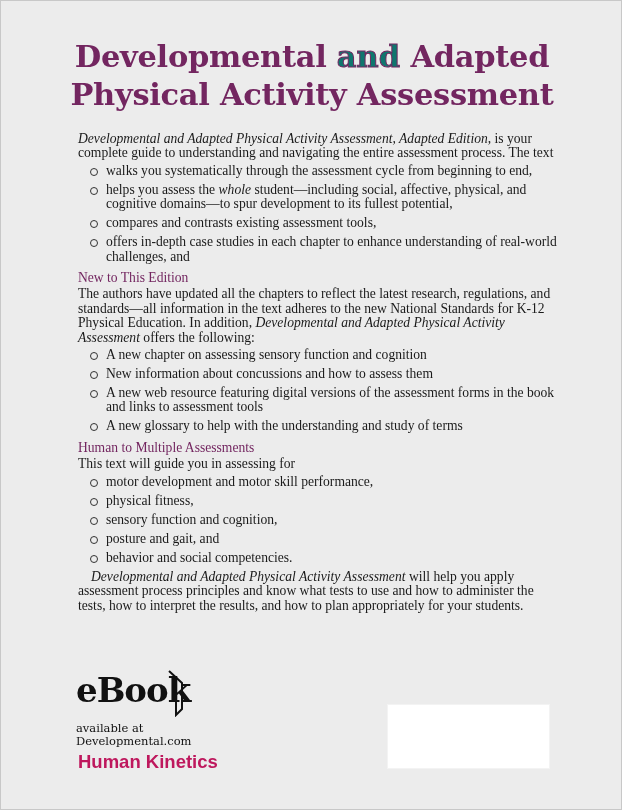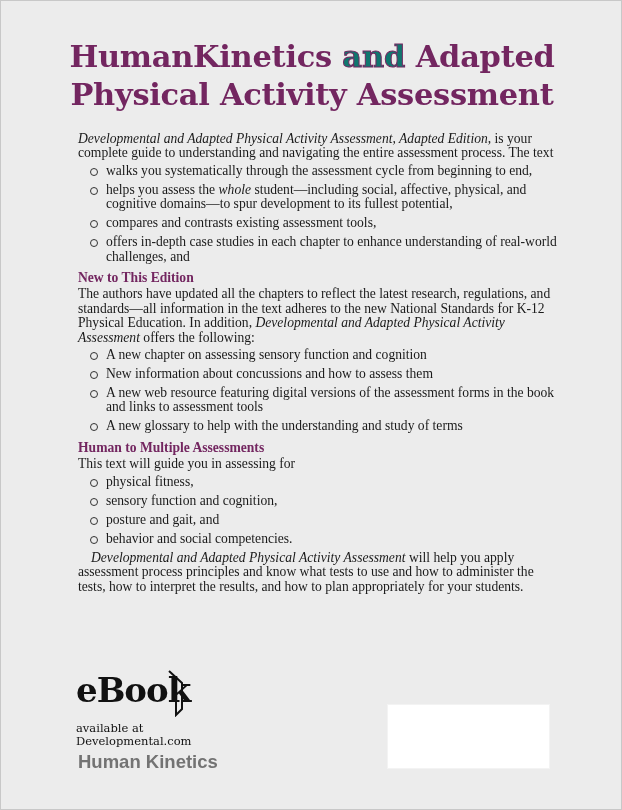--- a/index.html
+++ b/index.html
@@ -42,21 +42,21 @@
       position: relative;
       padding-left: 28px;
       margin-bottom: 4.6px;
     }
     ul.bl li .dot {
       position: absolute; left: 12px; top: 4px;
       width: 6px; height: 6px;
       border: 1px solid #333; border-radius: 50%;
     }
     .h {
-      font-weight: bold; color: #732660;
+      font-weight: normal; color: #732660;
       margin: 7px 0 2px 0 !important;
       font-size: 13.6px;
     }
     .indent { text-indent: 13px; }
     .ebook {
       position: absolute; left: 75px; top: 672px;
       font-family: "DejaVu Serif", serif;
     }
     .ebook .word {
       font-size: 34px; font-weight: bold; line-height: 34px; color: #111;
@@ -64,37 +64,37 @@
     }
     .ebook .sub {
       font-size: 11.5px; line-height: 13px; color: #111; margin-top: 15px;
     }
     .ebook .bracket {
       position: absolute; left: 92px; top: -4px; width: 16px; height: 48px;
     }
     .publisher {
       position: absolute; left: 77px; top: 750px;
       font-family: "Liberation Sans", sans-serif;
-      font-weight: bold; font-size: 18.5px; color: #737373;
+      font-weight: bold; font-size: 18.5px; color: #be185d;
     }
     .barcode-box {
       position: absolute; left: 386px; top: 703px;
       width: 161px; height: 63px;
       background: #ffffff;
       border: 1px solid #f3f3f3;
     }
   </style>
 </head>
 <body>
 
 <div class="cover">
 
   <div class="title">
     <div>
-      <span>HumanKinetics</span>
+      <span>Developmental</span>
       <span class="and">and</span>
       <span>Adapted</span>
     </div>
     <div>Physical Activity Assessment</div>
   </div>
 
   <div class="body">
     <p><i>Developmental and Adapted Physical Activity Assessment, Adapted Edition</i><span>, is your complete guide to understanding and navigating the entire assessment process. The text</span></p>
     <ul class="bl">
       <li><span class="dot"></span><span>walks you systematically through the assessment cycle from beginning to end,</span></li>
@@ -108,20 +108,21 @@
     <ul class="bl">
       <li><span class="dot"></span><span>A new chapter on assessing sensory function and cognition</span></li>
       <li><span class="dot"></span><span>New information about concussions and how to assess them</span></li>
       <li><span class="dot"></span><span>A new web resource featuring digital versions of the assessment forms in the book and links to assessment tools</span></li>
       <li><span class="dot"></span><span>A new glossary to help with the understanding and study of terms</span></li>
     </ul>
 
     <p class="h">Human to Multiple Assessments</p>
     <p>This text will guide you in assessing for</p>
     <ul class="bl">
+      <li><span class="dot"></span><span>motor development and motor skill performance,</span></li>
       <li><span class="dot"></span><span>physical fitness,</span></li>
       <li><span class="dot"></span><span>sensory function and cognition,</span></li>
       <li><span class="dot"></span><span>posture and gait, and</span></li>
       <li><span class="dot"></span><span>behavior and social competencies.</span></li>
     </ul>
 
     <p class="indent"><i>Developmental and Adapted Physical Activity Assessment</i><span> will help you apply assessment process principles and know what tests to use and how to administer the tests, how to interpret the results, and how to plan appropriately for your students.</span></p>
   </div>
 
   <div class="ebook">

